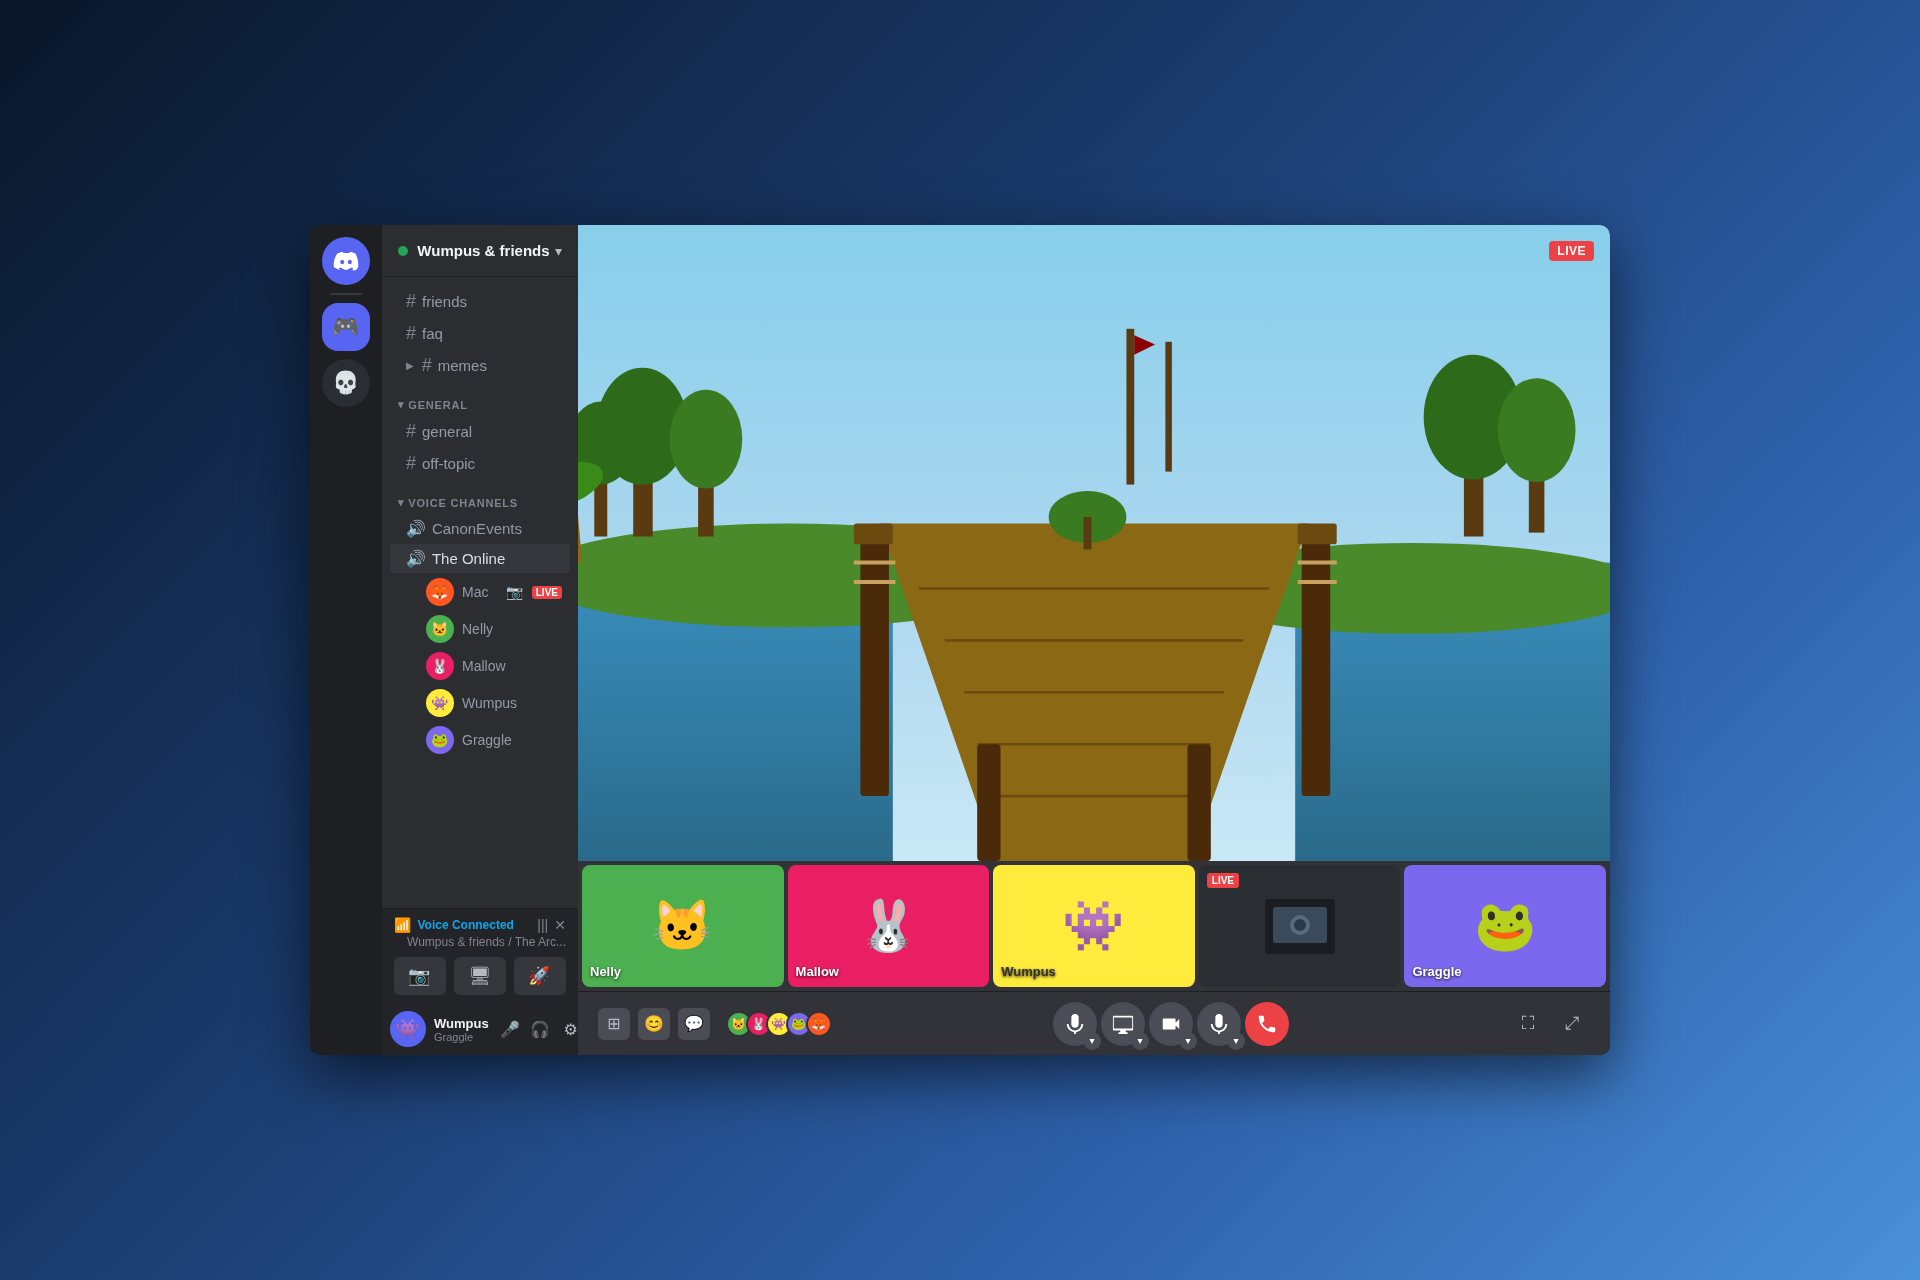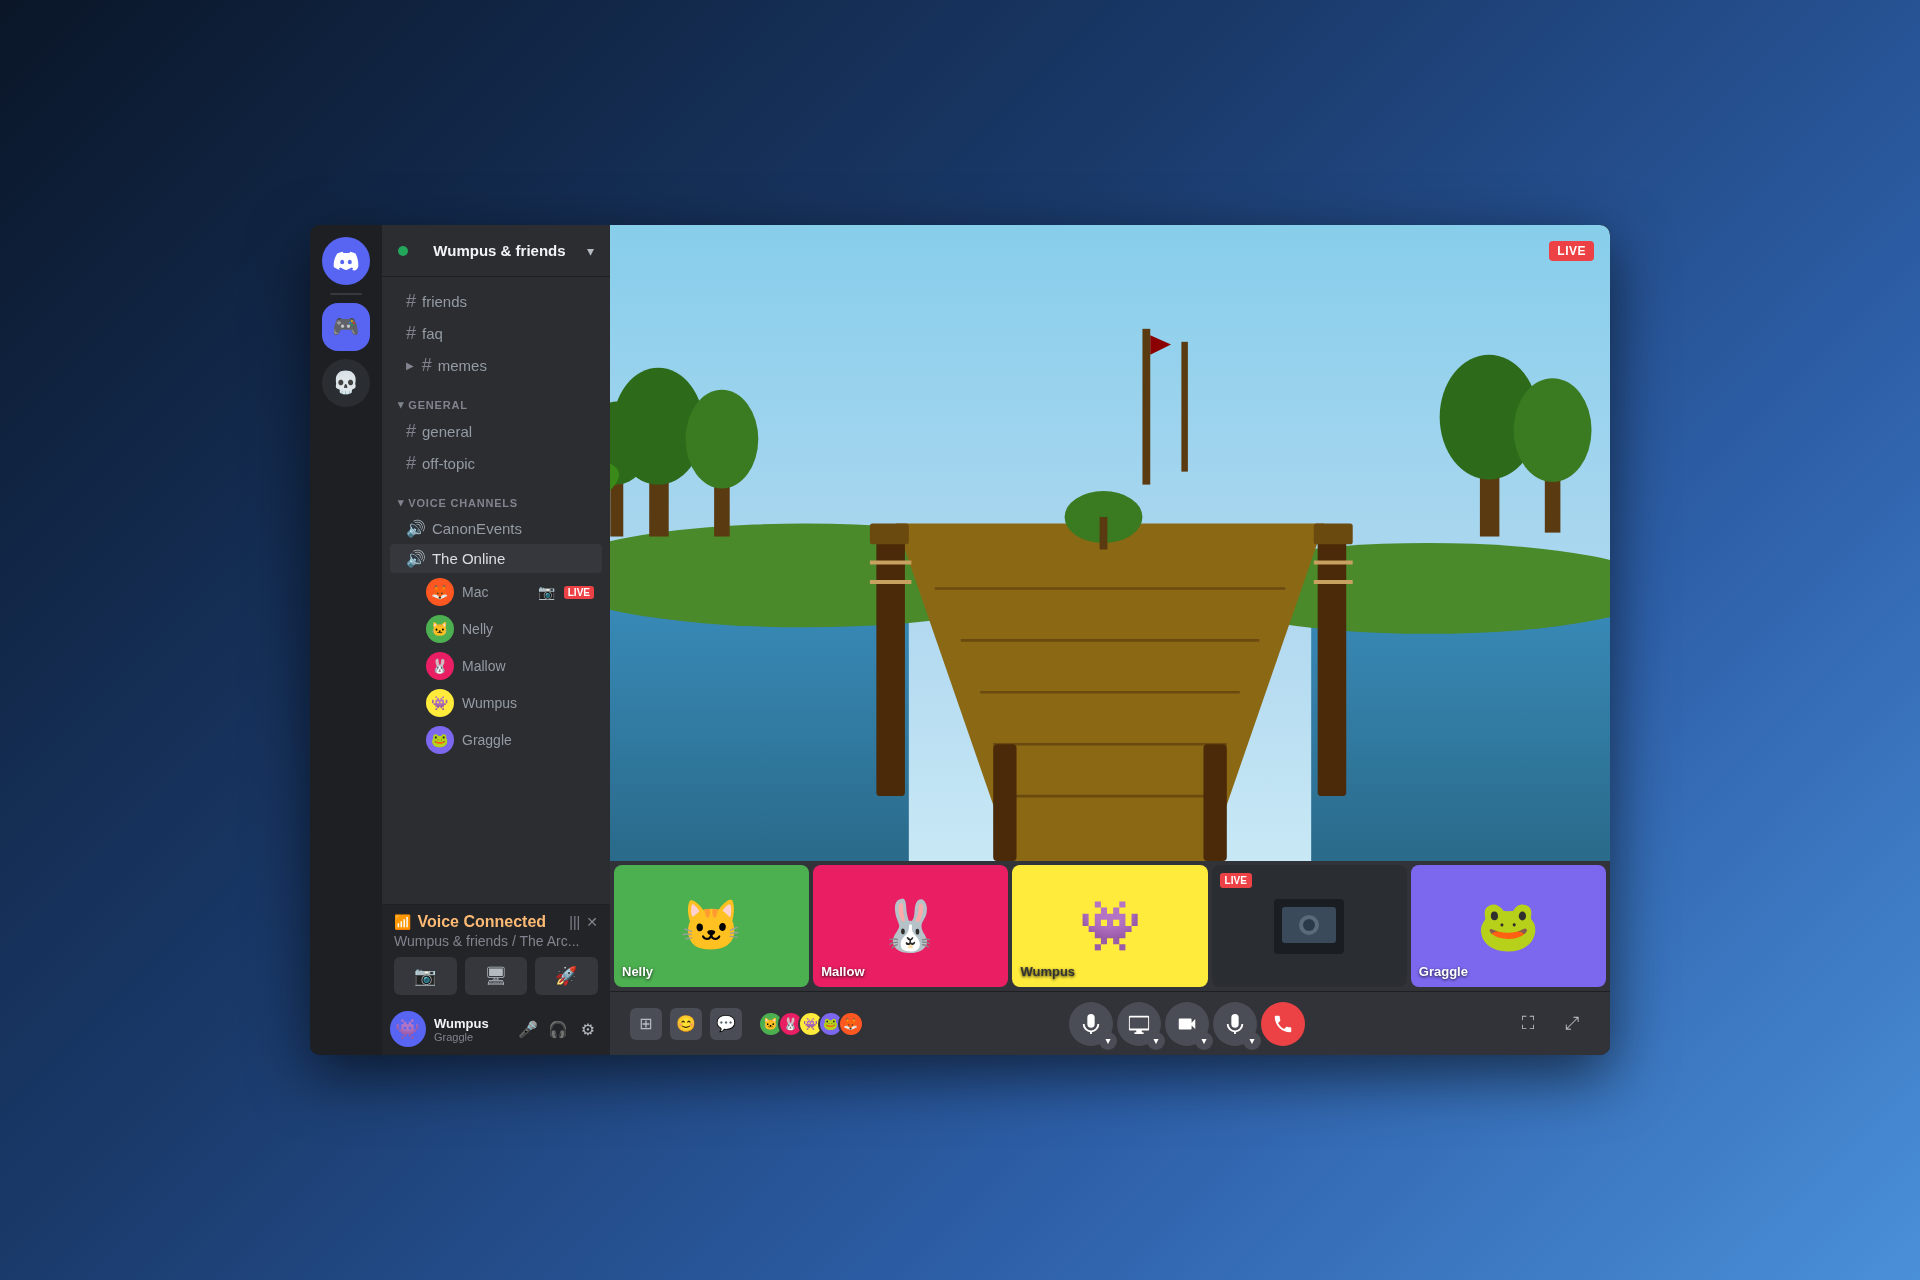--- a/index.html
+++ b/index.html
@@ -63,21 +63,21 @@
 
     .divider-server {
       width: 32px;
       height: 2px;
       background: #36393f;
       border-radius: 1px;
     }
 
     
     .channel-sidebar {
-      width: 228px;
+      width: 196px;
       background: #2b2d31;
       display: flex;
       flex-direction: column;
       flex-shrink: 0;
     }
 
     .server-header {
       padding: 16px;
       border-bottom: 1px solid #1e1f22;
       display: flex;
@@ -209,41 +209,42 @@
       gap: 6px;
       margin-bottom: 2px;
     }
 
     .signal-icon {
       color: #23a55a;
       font-size: 14px;
     }
 
     .voice-connected-label {
-      color: #fdba74;
-      font-size: 16px;
+      color: #0ea5e9;
+      font-size: 12px;
       font-weight: 600;
     }
 
     .voice-bars {
       color: #80848e;
       font-size: 14px;
       margin-left: auto;
       cursor: pointer;
     }
 
     .voice-disconnect {
       color: #80848e;
       font-size: 14px;
       cursor: pointer;
     }
 
     .voice-connected-sub {
       color: #80848e;
-      font-size: 14px;
+      font-size: 12px;
+      text-align: right;
     }
 
     .voice-actions {
       display: flex;
       gap: 8px;
       margin-top: 8px;
     }
 
     .voice-action-btn {
       flex: 1;

